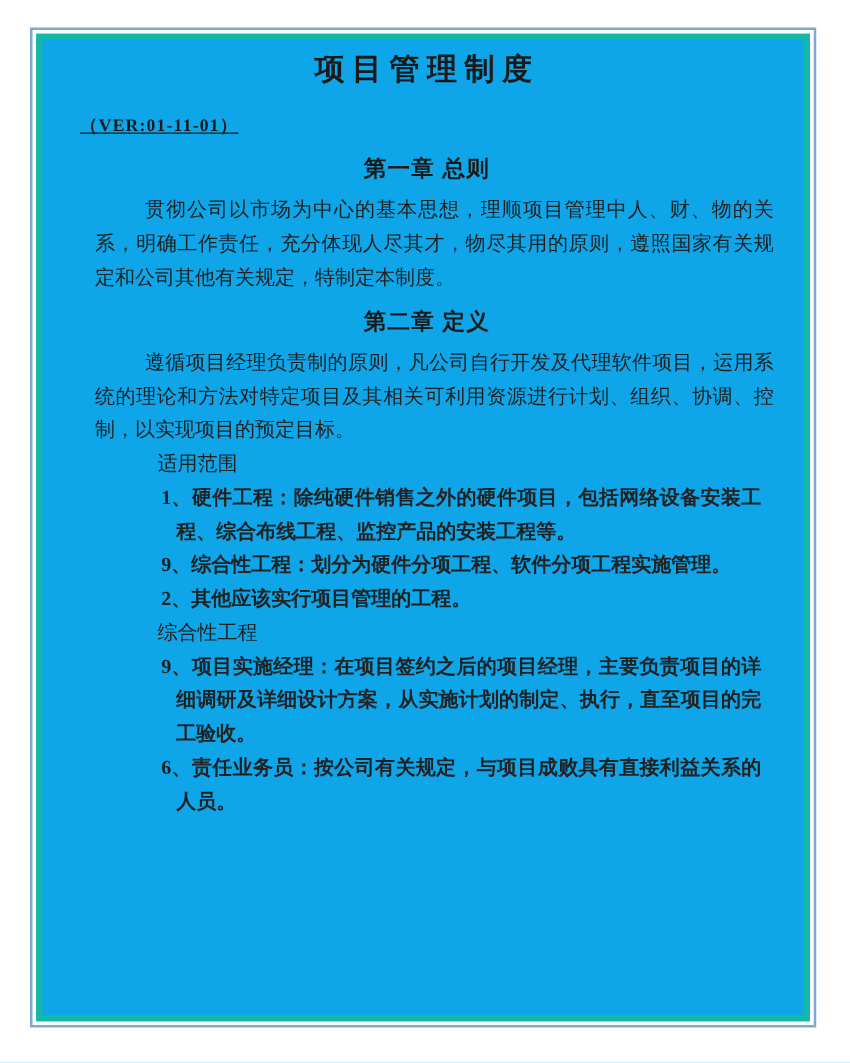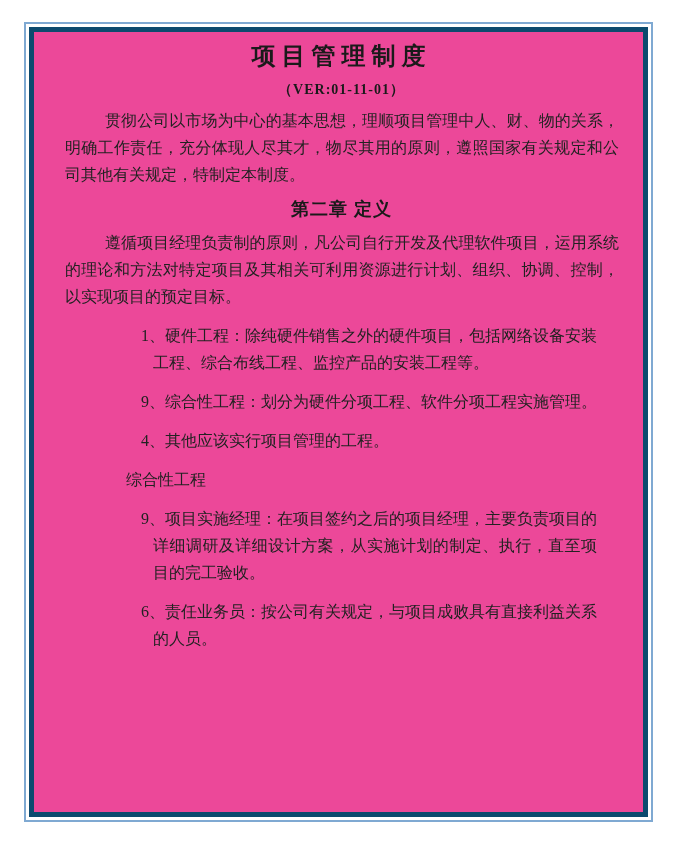--- a/index.html
+++ b/index.html
@@ -23,100 +23,104 @@
     height: 800px;
     border: 2px solid #7fa9d2;
     box-sizing: border-box;
   }
   .frame-inner {
     position: absolute;
     left: 3px;
     top: 3px;
     right: 3px;
     bottom: 3px;
-    border: 5px solid #0c4a6e;
+    border: 5px solid #14b8a6;
     box-sizing: border-box;
     padding: 6px 24px 28px 30px;
     overflow: hidden;
-    background: #ec4899;
+    background: #0ea5e9;
   }
   .doc-title {
     margin: 0;
     padding-top: 2px;
     font-family: "Liberation Sans", "DejaVu Sans", sans-serif;
     font-size: 24px;
     font-weight: bold;
     line-height: 32px;
     text-align: center;
     letter-spacing: 6px;
     color: #1a1a1a;
   }
   .doc-version {
-    margin-top: 6px;
+    margin-top: 18px;
     font-size: 14px;
     font-weight: bold;
     line-height: 24px;
-    text-align: center;
+    text-align: left;
     letter-spacing: 1px;
     color: #1a1a1a;
+    text-decoration: underline;
   }
   .chapter-heading {
     margin: 6px 0 0 0;
     font-family: "Liberation Sans", "DejaVu Sans", sans-serif;
     font-size: 18px;
     font-weight: bold;
     line-height: 30px;
     text-align: center;
     letter-spacing: 1px;
     color: #1a1a1a;
   }
   .body-paragraph {
-    margin: 5px 0 0 1px;
+    margin: 5px 0 0 12px;
     font-size: 16px;
     line-height: 27px;
     text-align: justify;
     text-indent: 2.5em;
   }
   .section-label {
     margin: 0 0 0 62px;
     font-size: 16px;
     line-height: 27px;
   }
   .list-item {
-    margin: 12px;
+    margin: 0;
     padding-left: 77px;
     padding-right: 10px;
     text-indent: -12px;
     font-size: 16px;
     line-height: 27px;
     text-align: justify;
+    font-weight: bold;
   }
 </style>
 </head>
 <body>
 
 <div class="page">
   <div class="frame-outer">
     <div class="frame-inner">
 
       <h1 class="doc-title">项目管理制度</h1>
 
       <div class="doc-version">（VER:01-11-01）</div>
 
+      <h2 class="chapter-heading">第一章 总则</h2>
 
       <p class="body-paragraph">贯彻公司以市场为中心的基本思想，理顺项目管理中人、财、物的关系，明确工作责任，充分体现人尽其才，物尽其用的原则，遵照国家有关规定和公司其他有关规定，特制定本制度。</p>
 
       <h2 class="chapter-heading">第二章 定义</h2>
 
       <p class="body-paragraph">遵循项目经理负责制的原则，凡公司自行开发及代理软件项目，运用系统的理论和方法对特定项目及其相关可利用资源进行计划、组织、协调、控制，以实现项目的预定目标。</p>
 
+      <div class="section-label">适用范围</div>
 
       <div class="list-item">1、硬件工程：除纯硬件销售之外的硬件项目，包括网络设备安装工程、综合布线工程、监控产品的安装工程等。</div>
       <div class="list-item">9、综合性工程：划分为硬件分项工程、软件分项工程实施管理。</div>
-      <div class="list-item">4、其他应该实行项目管理的工程。</div>
+      <div class="list-item">2、其他应该实行项目管理的工程。</div>
 
       <div class="section-label">综合性工程</div>
 
       <div class="list-item">9、项目实施经理：在项目签约之后的项目经理，主要负责项目的详细调研及详细设计方案，从实施计划的制定、执行，直至项目的完工验收。</div>
       <div class="list-item">6、责任业务员：按公司有关规定，与项目成败具有直接利益关系的人员。</div>
 
     </div>
   </div>
 </div>
 

